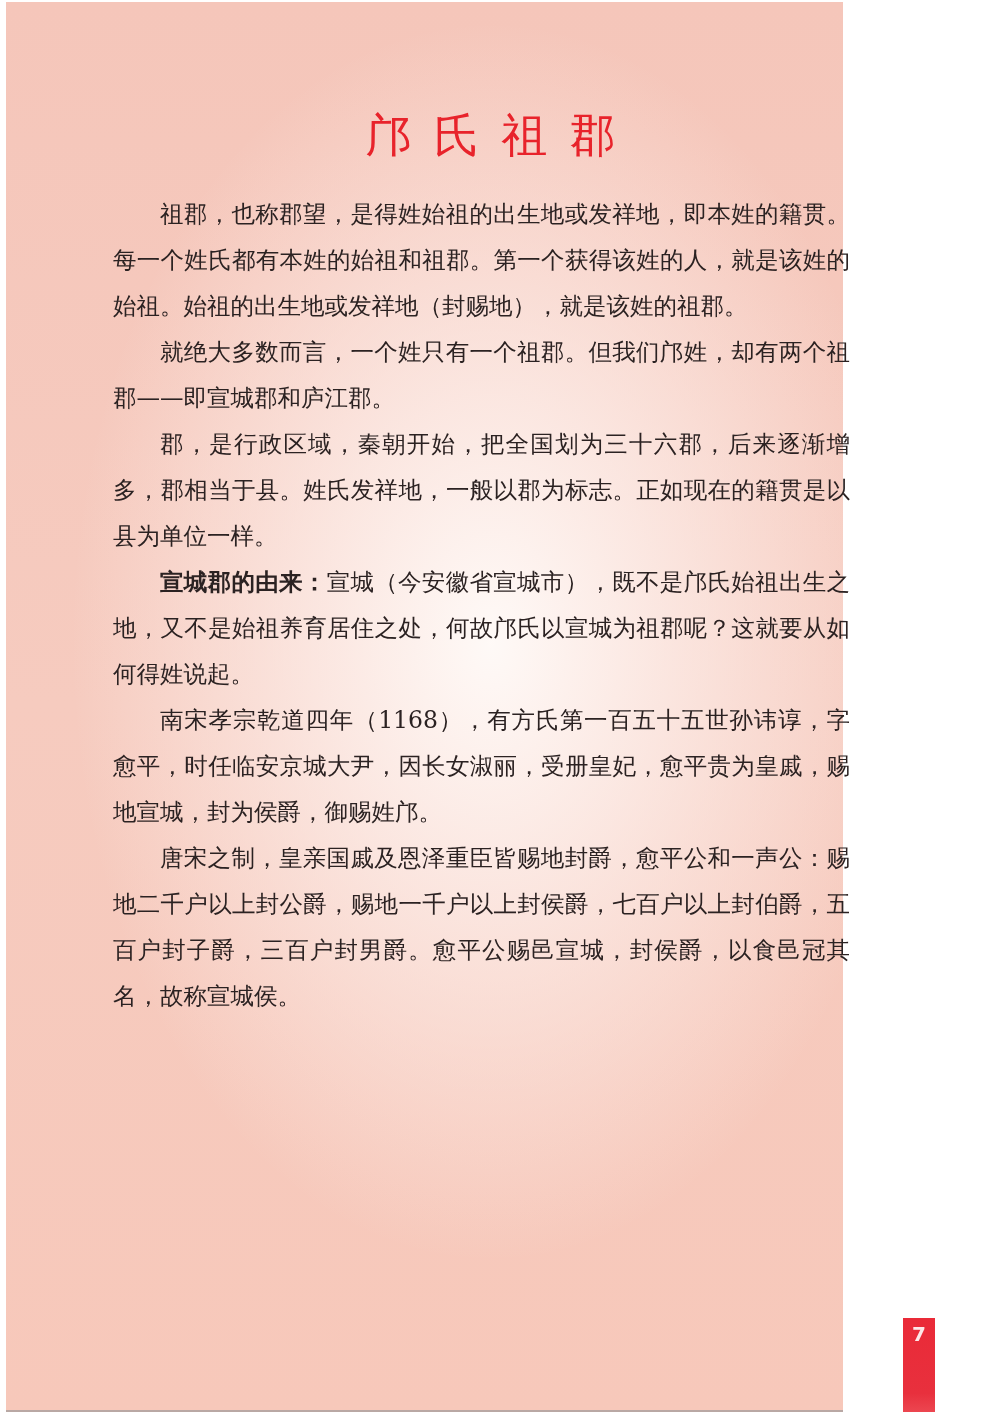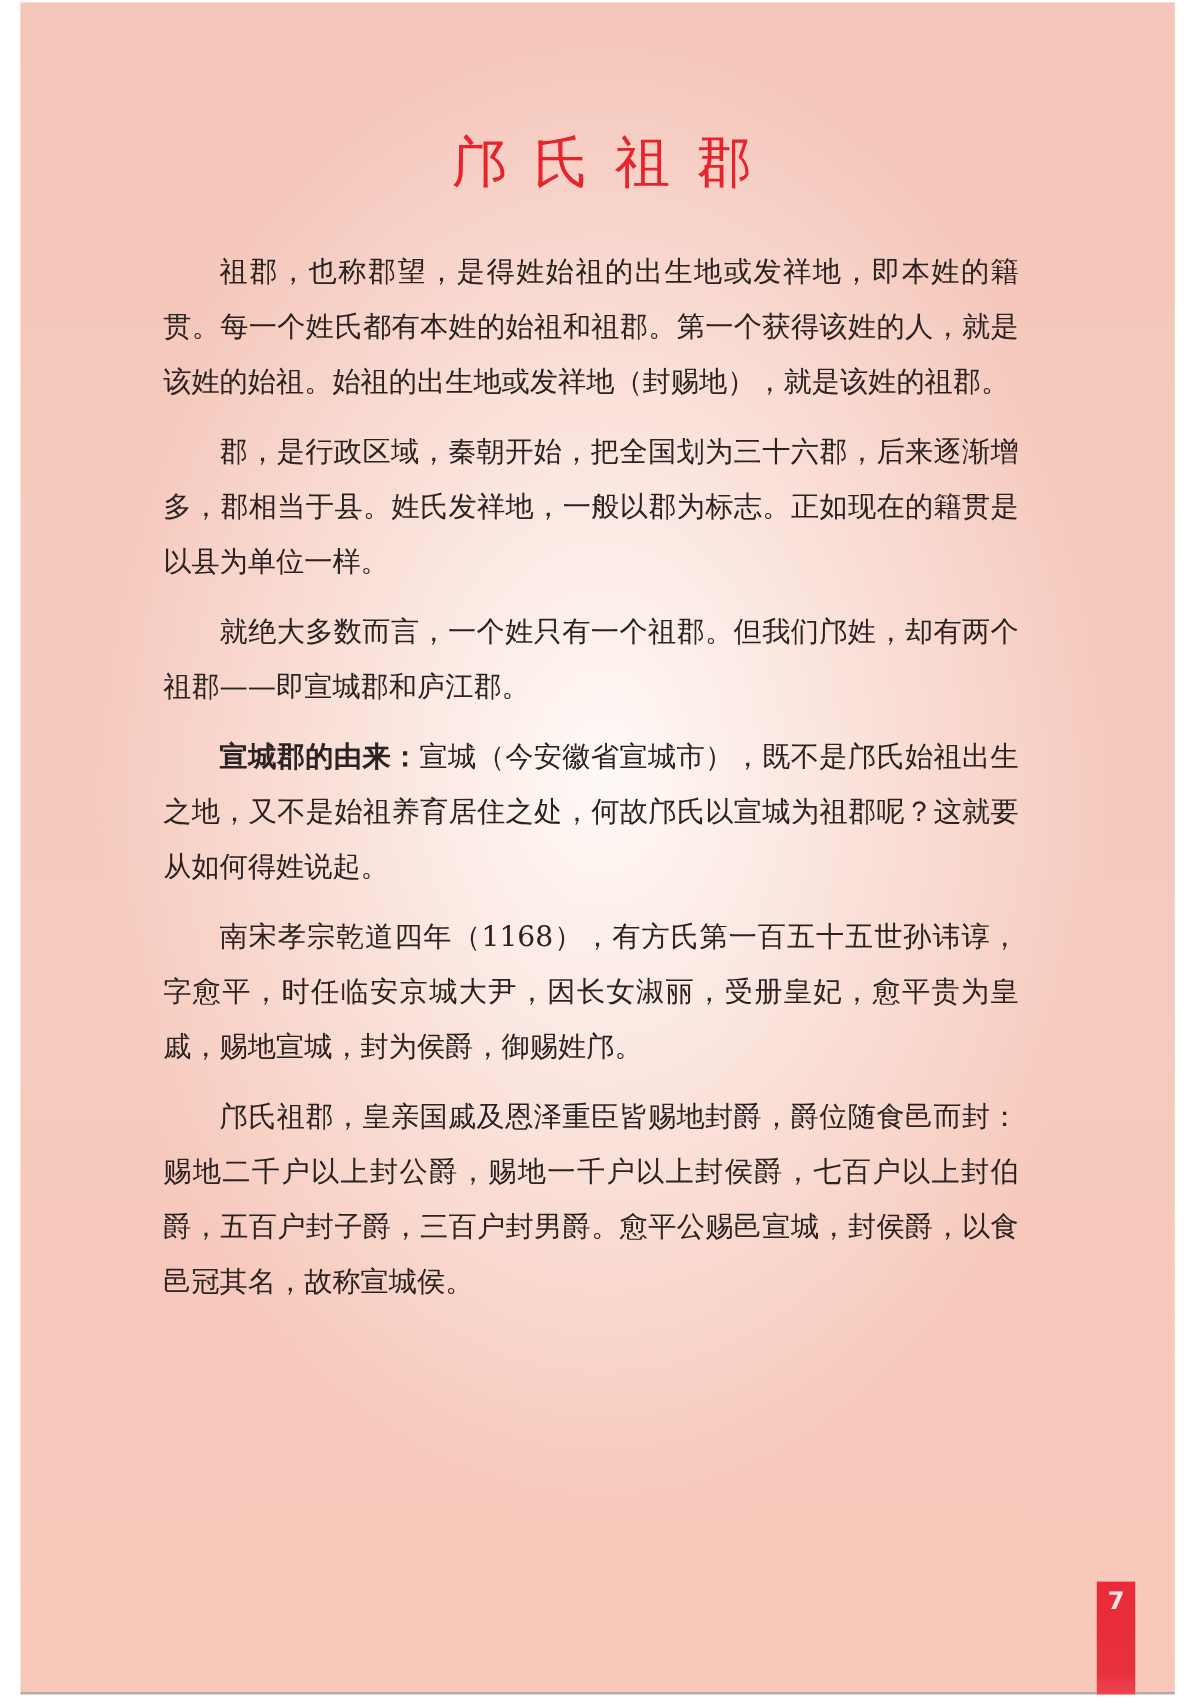--- a/index.html
+++ b/index.html
@@ -8,23 +8,23 @@
     background: #ffffff;
   }
   body {
     width: 1000px;
     height: 1415px;
     position: relative;
     overflow: hidden;
   }
   .page {
     position: absolute;
-    left: 17px;
+    left: 6px;
     top: 2px;
-    width: 962px;
+    width: 837px;
     height: 1410px;
     background:
       radial-gradient(ellipse 420px 620px at 485px 640px, rgba(255,252,250,0.95) 0%, rgba(253,240,236,0.75) 40%, rgba(248,210,200,0) 100%),
       linear-gradient(180deg, #f5c6ba 0%, #f6cbbf 50%, #f7c8ba 100%);
     border-bottom: 2px solid #b9a8a4;
     box-sizing: border-box;
   }
   .title {
     position: absolute;
     left: 0;
@@ -45,21 +45,21 @@
     top: 189px;
     width: 737px;
     font-family: "DejaVu Serif", "Liberation Serif", serif;
     font-size: 23.5px;
     line-height: 46px;
     color: #2b2222;
     text-align: justify;
     text-justify: inter-character;
   }
   .body-text p {
-    margin: 12px;
+    margin: 0;
     text-indent: 2em;
   }
   .bold {
     font-weight: bold;
     font-family: Liberation Sans, sans-serif;
   }
   .page-tab {
     position: absolute;
     left: 897px;
     top: 1316px;
@@ -75,23 +75,23 @@
   }
 </style>
 </head>
 <body>
 
 <div class="page">
   <div class="title">邝氏祖郡</div>
 
   <div class="body-text">
     <p><span>祖郡，也称郡望，是得姓始祖的出生地或发祥地，即本姓的籍贯。每一个姓氏都有本姓的始祖和祖郡。第一个获得该姓的人，就是该姓的始祖。始祖的出生地或发祥地（封赐地），就是该姓的祖郡。</span></p>
+    <p><span>就绝大多数而言，一个姓只有一个祖郡。但我们邝姓，却有两个祖郡——即宣城郡和庐江郡。</span></p>
     <p><span>郡，是行政区域，秦朝开始，把全国划为三十六郡，后来逐渐增多，郡相当于县。姓氏发祥地，一般以郡为标志。正如现在的籍贯是以县为单位一样。</span></p>
-    <p><span>就绝大多数而言，一个姓只有一个祖郡。但我们邝姓，却有两个祖郡——即宣城郡和庐江郡。</span></p>
     <p><span class="bold">宣城郡的由来：</span><span>宣城（今安徽省宣城市），既不是邝氏始祖出生之地，又不是始祖养育居住之处，何故邝氏以宣城为祖郡呢？这就要从如何得姓说起。</span></p>
     <p><span>南宋孝宗乾道四年（1168），有方氏第一百五十五世孙讳谆，字愈平，时任临安京城大尹，因长女淑丽，受册皇妃，愈平贵为皇戚，赐地宣城，封为侯爵，御赐姓邝。</span></p>
-    <p><span>邝氏祖郡，皇亲国戚及恩泽重臣皆赐地封爵，爵位随食邑而封：赐地二千户以上封公爵，赐地一千户以上封侯爵，七百户以上封伯爵，五百户封子爵，三百户封男爵。愈平公赐邑宣城，封侯爵，以食邑冠其名，故称宣城侯。</span></p>
+    <p><span>唐宋之制，皇亲国戚及恩泽重臣皆赐地封爵，愈平公和一声公：赐地二千户以上封公爵，赐地一千户以上封侯爵，七百户以上封伯爵，五百户封子爵，三百户封男爵。愈平公赐邑宣城，封侯爵，以食邑冠其名，故称宣城侯。</span></p>
   </div>
 
   <div class="page-tab">
     <span>7</span>
   </div>
 </div>
 
 </body></html>

